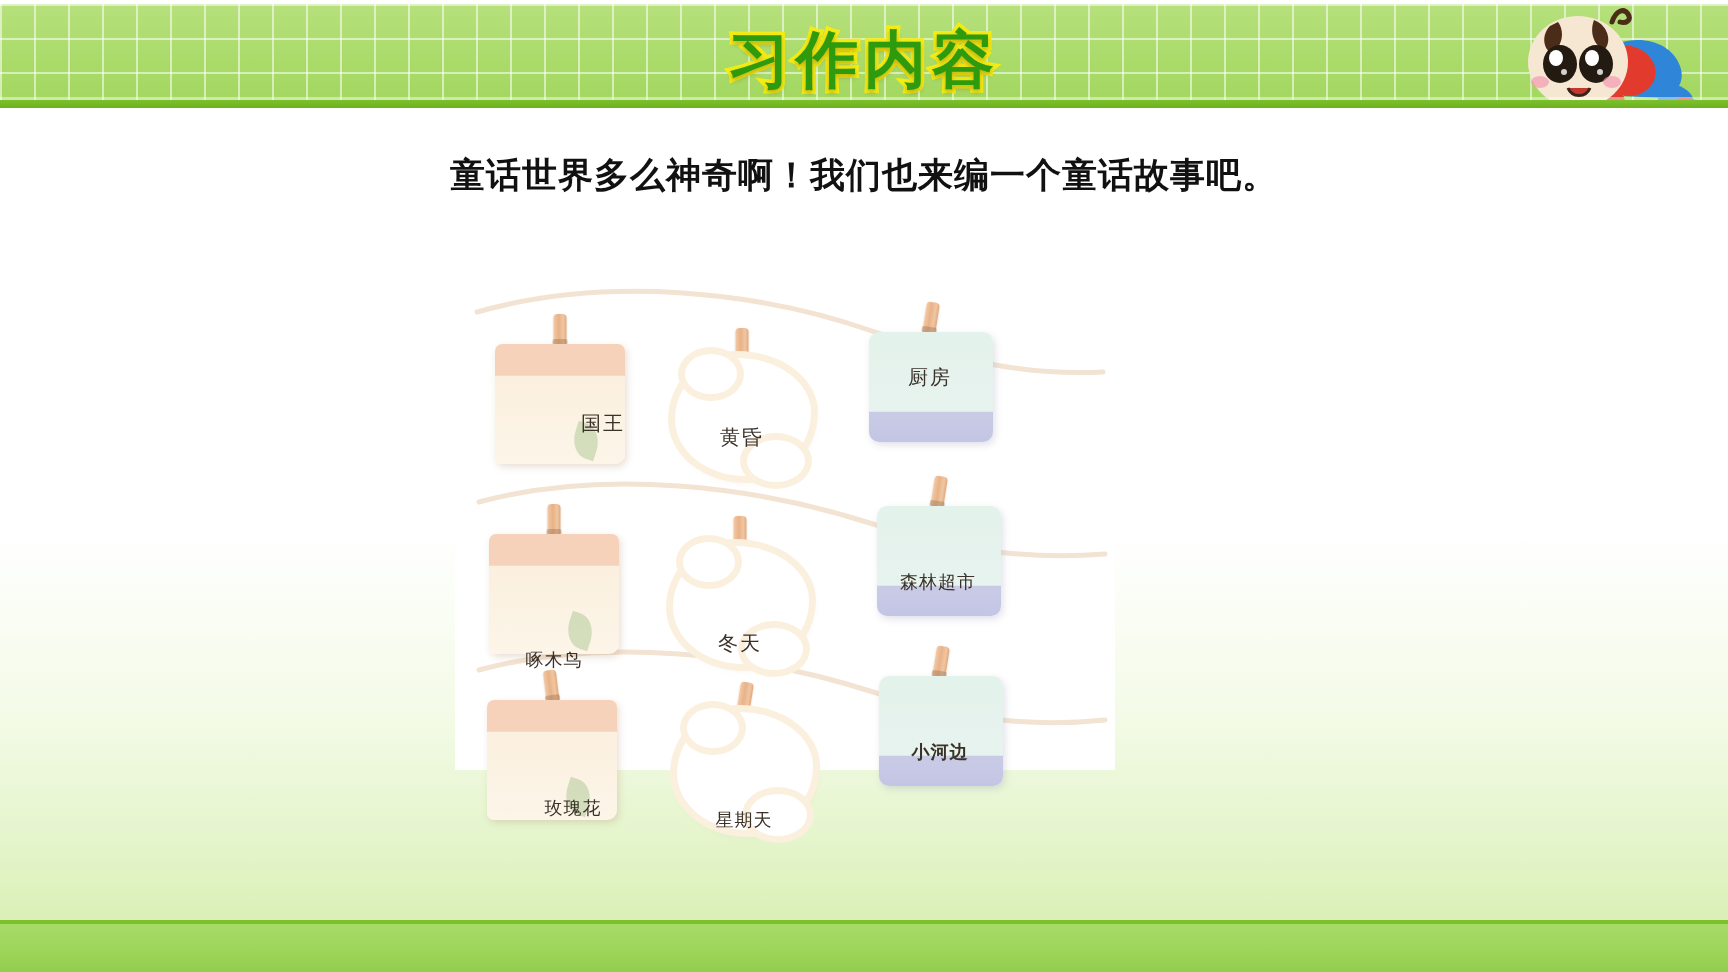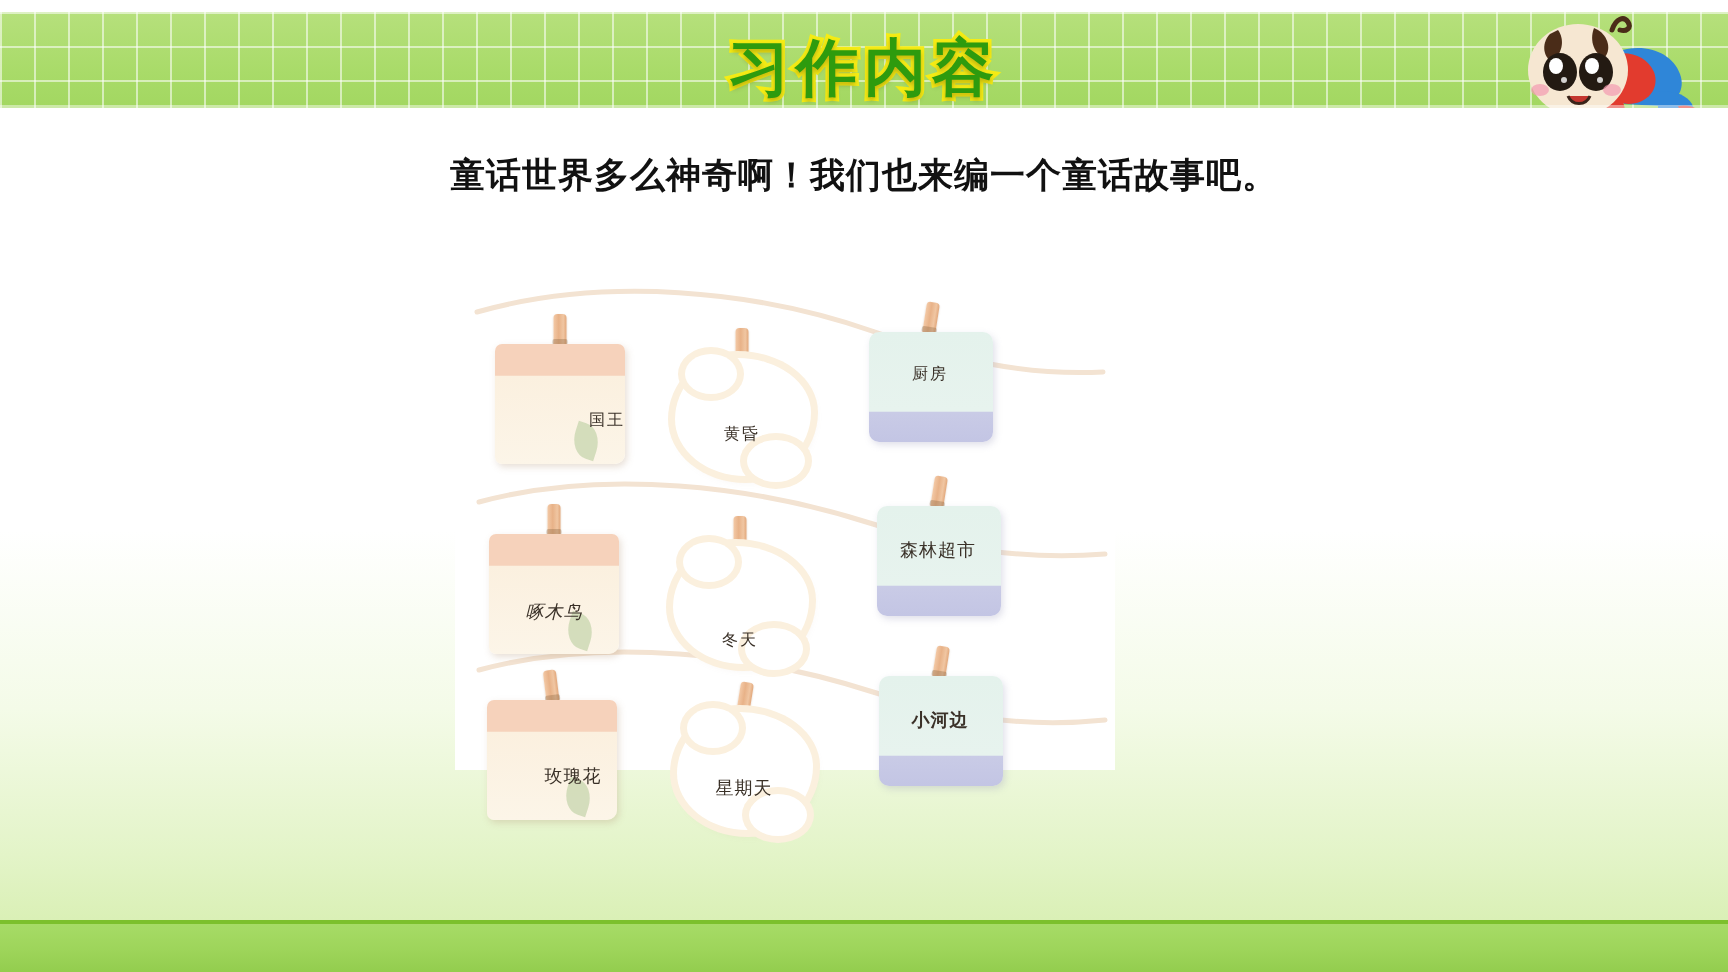--- a/index.html
+++ b/index.html
@@ -5,21 +5,21 @@
   * { margin:0; padding:0; box-sizing:border-box; }
   html,body { width:1728px; height:972px; overflow:hidden; }
   body {
     font-family:"Liberation Sans","DejaVu Sans",sans-serif;
     background:#ffffff;
     position:relative;
   }
 
   
   .header {
-    position:absolute; left:0; top:12px; width:1728px; height:108px;
+    position:absolute; left:0; top:4px; width:1728px; height:108px;
     background:
       repeating-linear-gradient(to right,
         rgba(255,255,255,.55) 0 2px, rgba(255,255,255,0) 2px 34px),
       repeating-linear-gradient(to bottom,
         rgba(255,255,255,.55) 0 2px, rgba(255,255,255,0) 2px 34px),
       linear-gradient(to bottom,#b6e07c 0%,#a9db69 55%,#a0d65e 100%);
     overflow:hidden;
   }
   .header-rule {
     position:absolute; left:0; bottom:0; width:1728px; height:12px;
@@ -121,24 +121,24 @@
     position:absolute; left:4px; top:30px; width:124px; height:110px;
     background:linear-gradient(to bottom,#e4f2ec 0%,#e7f3ee 72%,#c9cbe6 73%,#c3c5e4 100%);
     border-radius:10px;
     box-shadow:2px 3px 7px rgba(160,160,190,.32);
   }
 
   .cap {
     position:absolute; left:0; width:100%;
     text-align:center;
     font-family:"DejaVu Serif","Liberation Serif",serif;
-    font-size:16px; color:#3a3128; letter-spacing:2px;
+    font-size:20px; color:#3a3128; letter-spacing:2px;
     z-index:3; pointer-events:none;
   }
-  .cap.small { font-size:18px; letter-spacing:1px; }
+  .cap.small { font-size:18px; letter-spacing:1px;margin-top:32px; }
 
   
   .footer {
     position:absolute; left:0; bottom:0; width:1728px; height:52px;
     background:linear-gradient(to bottom,#a8dc68 0%,#9ed55b 55%,#93cd4e 100%);
   }
   .footer-rule {
     position:absolute; left:0; top:0; width:1728px; height:4px;
     background:#7cc02c;
   }
@@ -224,21 +224,21 @@
         <div class="peg tilt"></div>
         <div class="card-c"></div>
         <div class="cap" style="top:62px;">厨房</div>
       </div>
 
       <div class="cell" style="left:34px; top:224px;">
         <div class="peg"></div>
         <div class="card-a">
           <div class="leaf"></div>
         </div>
-        <div class="cap small" style="top:96px;font-style:italic;">啄木鸟</div>
+        <div class="cap small" style="top:112px;">啄木鸟</div>
       </div>
 
       <div class="cell" style="left:220px; top:236px;">
         <div class="peg"></div>
         <div class="card-b"></div>
         <div class="cap" style="top:94px;margin-top:20px;">冬天</div>
       </div>
 
       <div class="cell" style="left:418px; top:196px;">
         <div class="peg tilt"></div>

